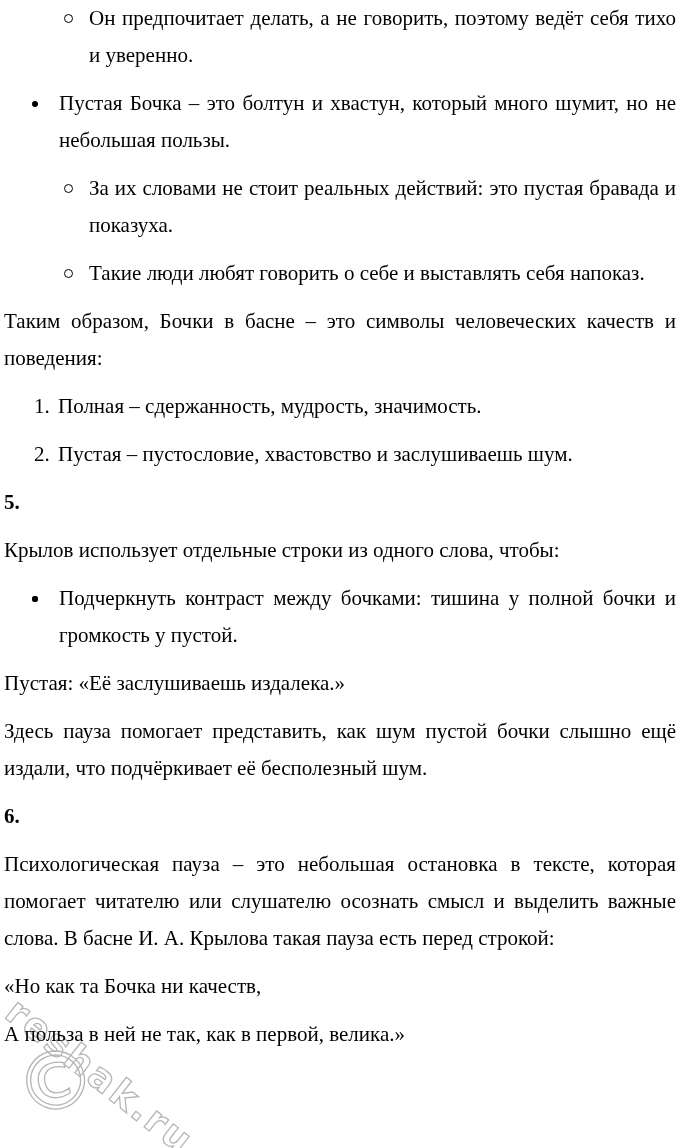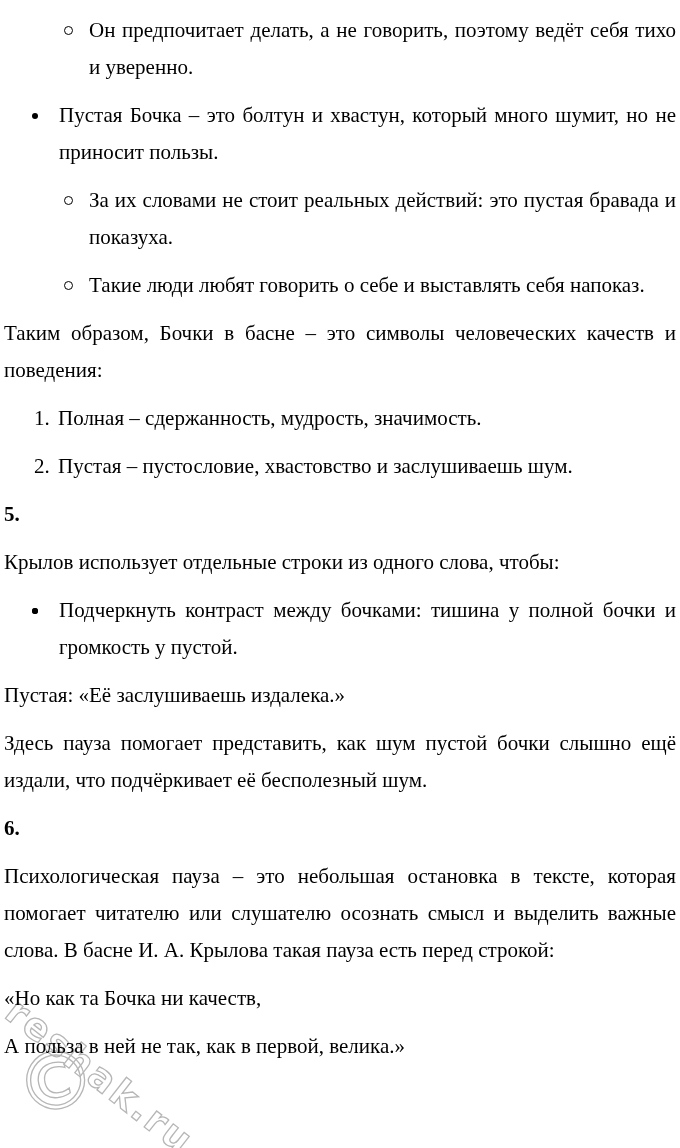--- a/index.html
+++ b/index.html
@@ -12,21 +12,21 @@
     font-family: "Liberation Serif", "DejaVu Serif", serif;
     font-size: 21px;
     line-height: 37px;
     position: relative;
     overflow: hidden;
   }
 
   .doc {
     position: relative;
     z-index: 1;
-    padding: 12px 4px 0 4px;
+    padding: 0 4px 0 4px;
     border-radius: 26px;
   }
 
   .para {
     margin: 0 0 11px 0;
     text-align: justify;
   }
 
   .heading {
     font-weight: bold;
@@ -113,21 +113,21 @@
 <body>
 
 <div class="watermark">
   <span class="wm-symbol">©</span>
   <span class="wm-text">reshak.ru</span>
 </div>
 
 <div class="doc">
   <div id="blocks">
       <div class="para li2"><span class="marker-circle"></span><span>Он предпочитает делать, а не говорить, поэтому ведёт себя тихо и уверенно.</span></div>
-      <div class="para li1"><span class="marker-disc"></span><span>Пустая Бочка – это болтун и хвастун, который много шумит, но не приносит пользы.</span></div>
+      <div class="para li1"><span class="marker-disc"></span><span>Пустая Бочка – это болтун и хвастун, который много шумит, но не небольшая пользы.</span></div>
       <div class="para li2"><span class="marker-circle"></span><span>За их словами не стоит реальных действий: это пустая бравада и показуха.</span></div>
       <div class="para li2"><span class="marker-circle"></span><span>Такие люди любят говорить о себе и выставлять себя напоказ.</span></div>
       <div class="para"><span>Таким образом, Бочки в басне – это символы человеческих качеств и поведения:</span></div>
       <div class="para numli"><span class="marker-num">1.</span><span>Полная – сдержанность, мудрость, значимость.</span></div>
       <div class="para numli"><span class="marker-num">2.</span><span>Пустая – пустословие, хвастовство и заслушиваешь шум.</span></div>
       <div class="para heading"><span>5.</span></div>
       <div class="para"><span>Крылов использует отдельные строки из одного слова, чтобы:</span></div>
       <div class="para li1"><span class="marker-disc"></span></div>
       <div class="para li1"><span class="marker-disc"></span><span>Подчеркнуть контраст между бочками: тишина у полной бочки и громкость у пустой.</span></div>
       <div class="para"><span>Пустая: «Её заслушиваешь издалека.»</span></div>

